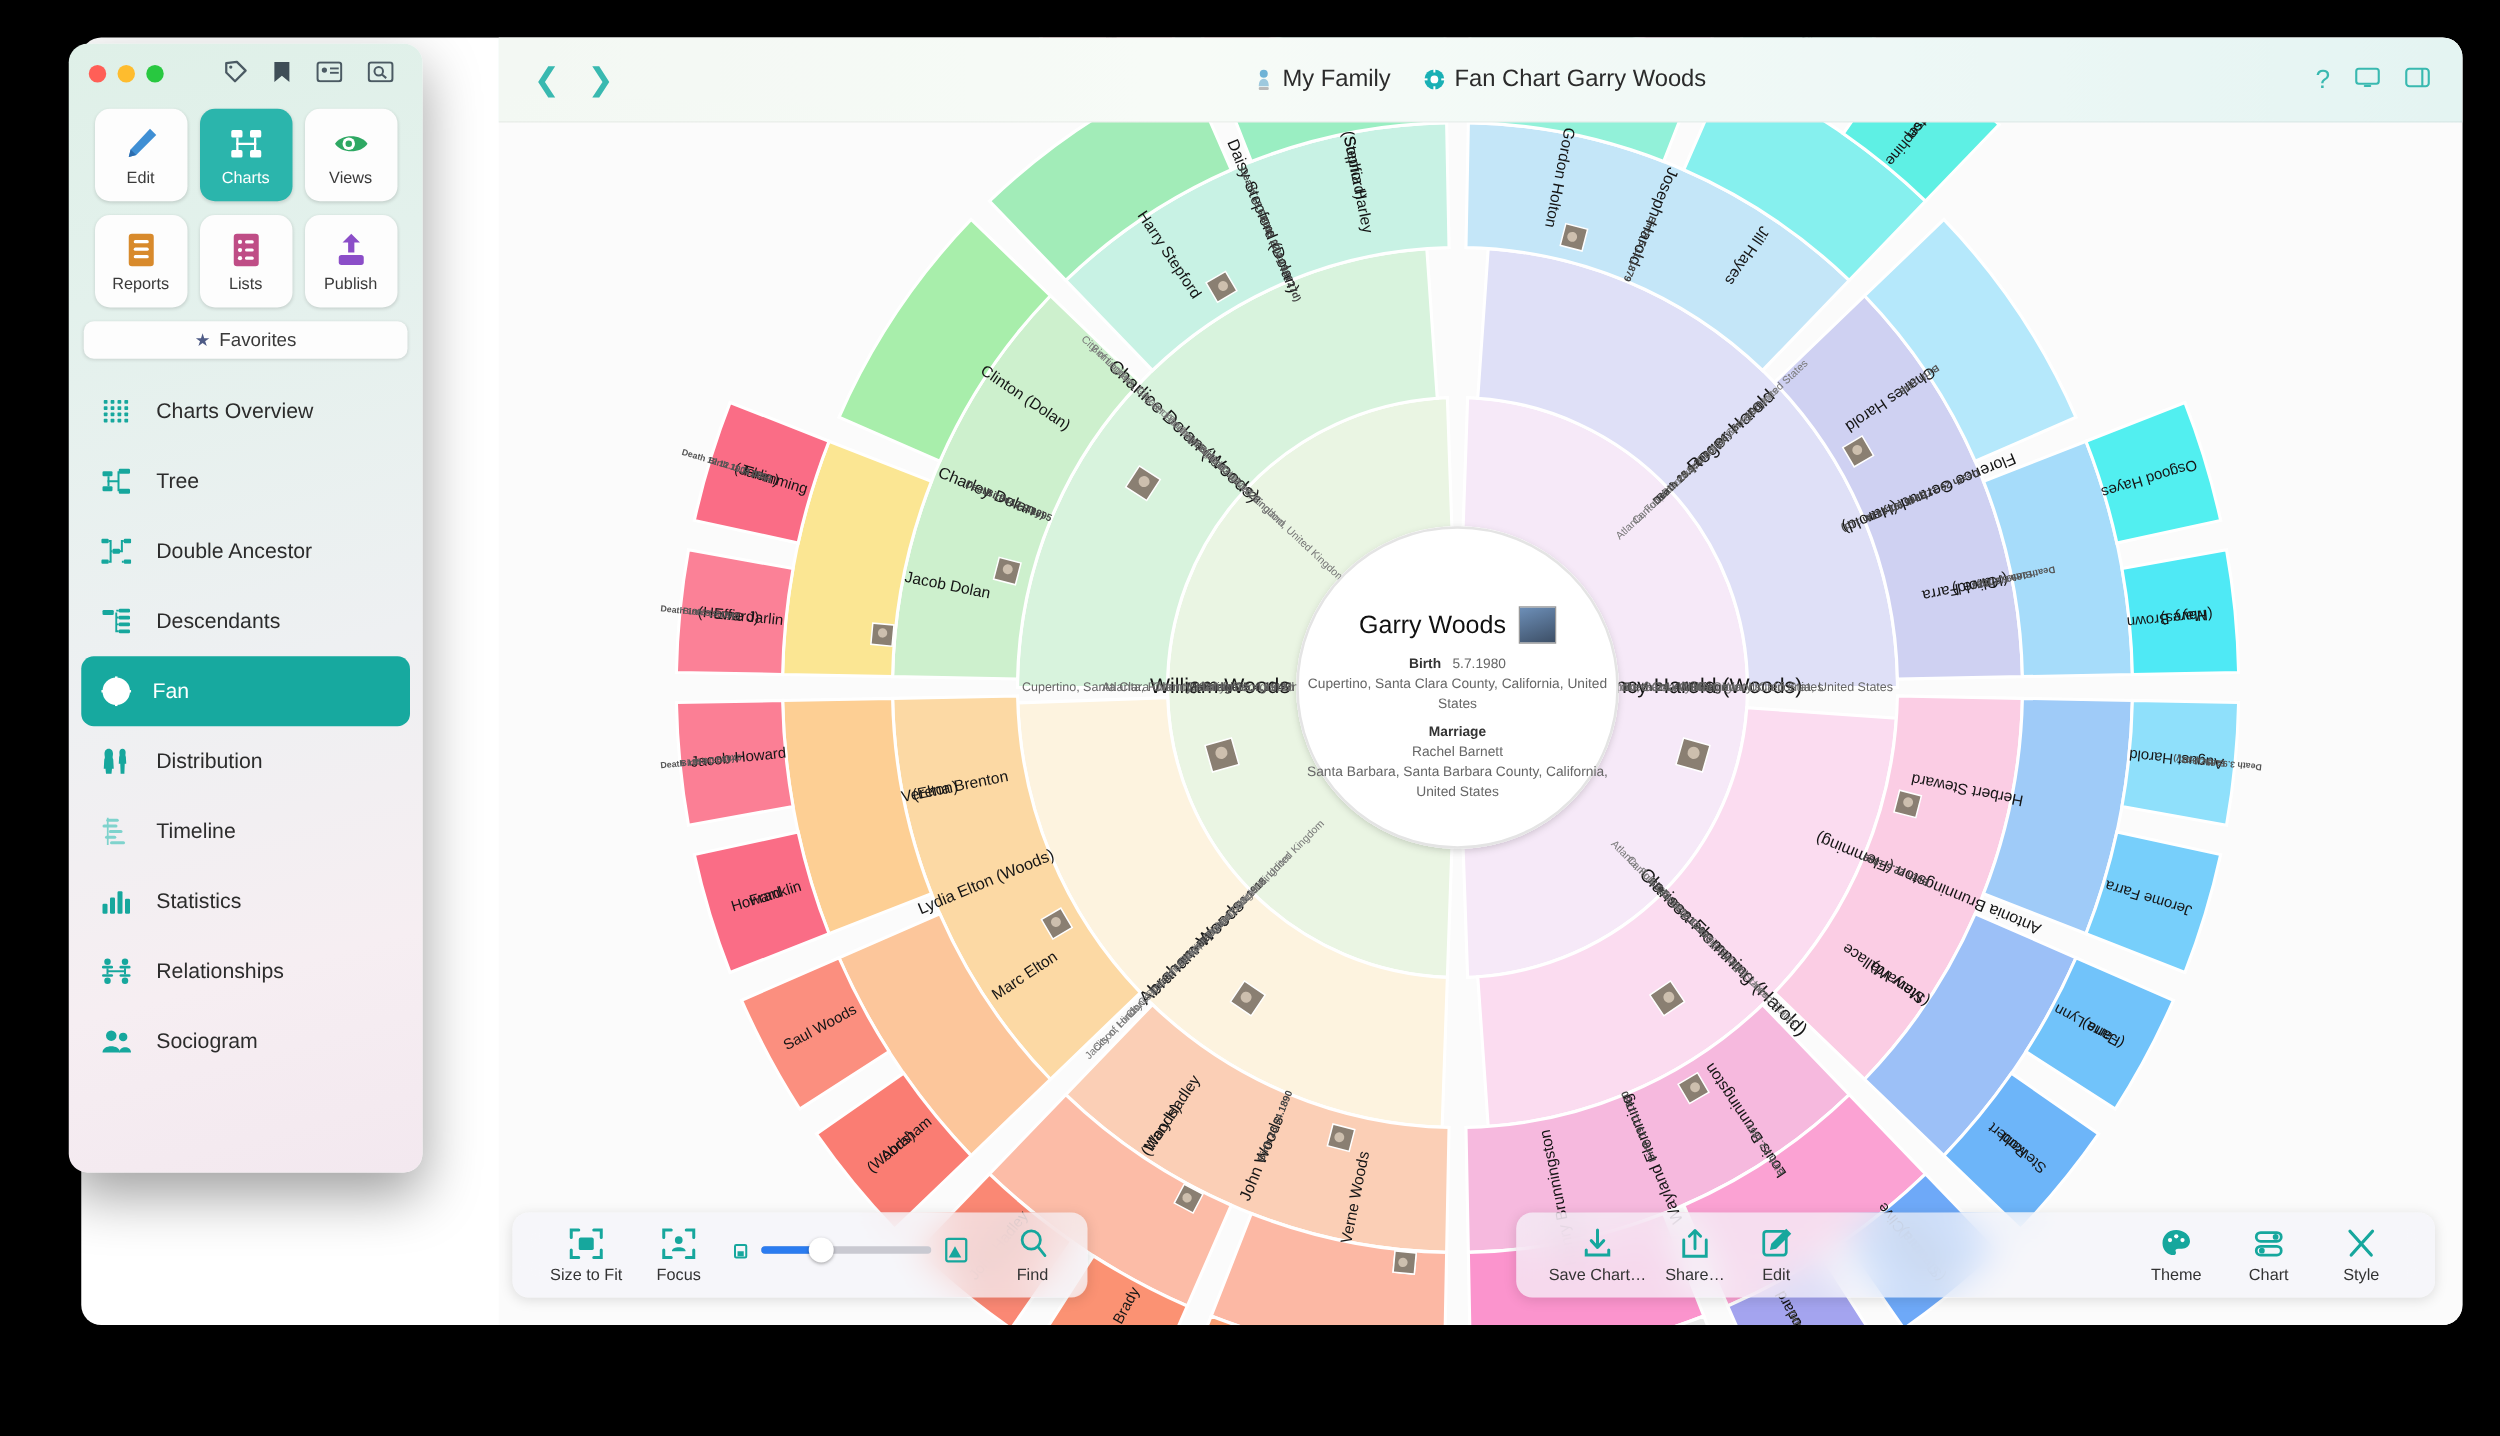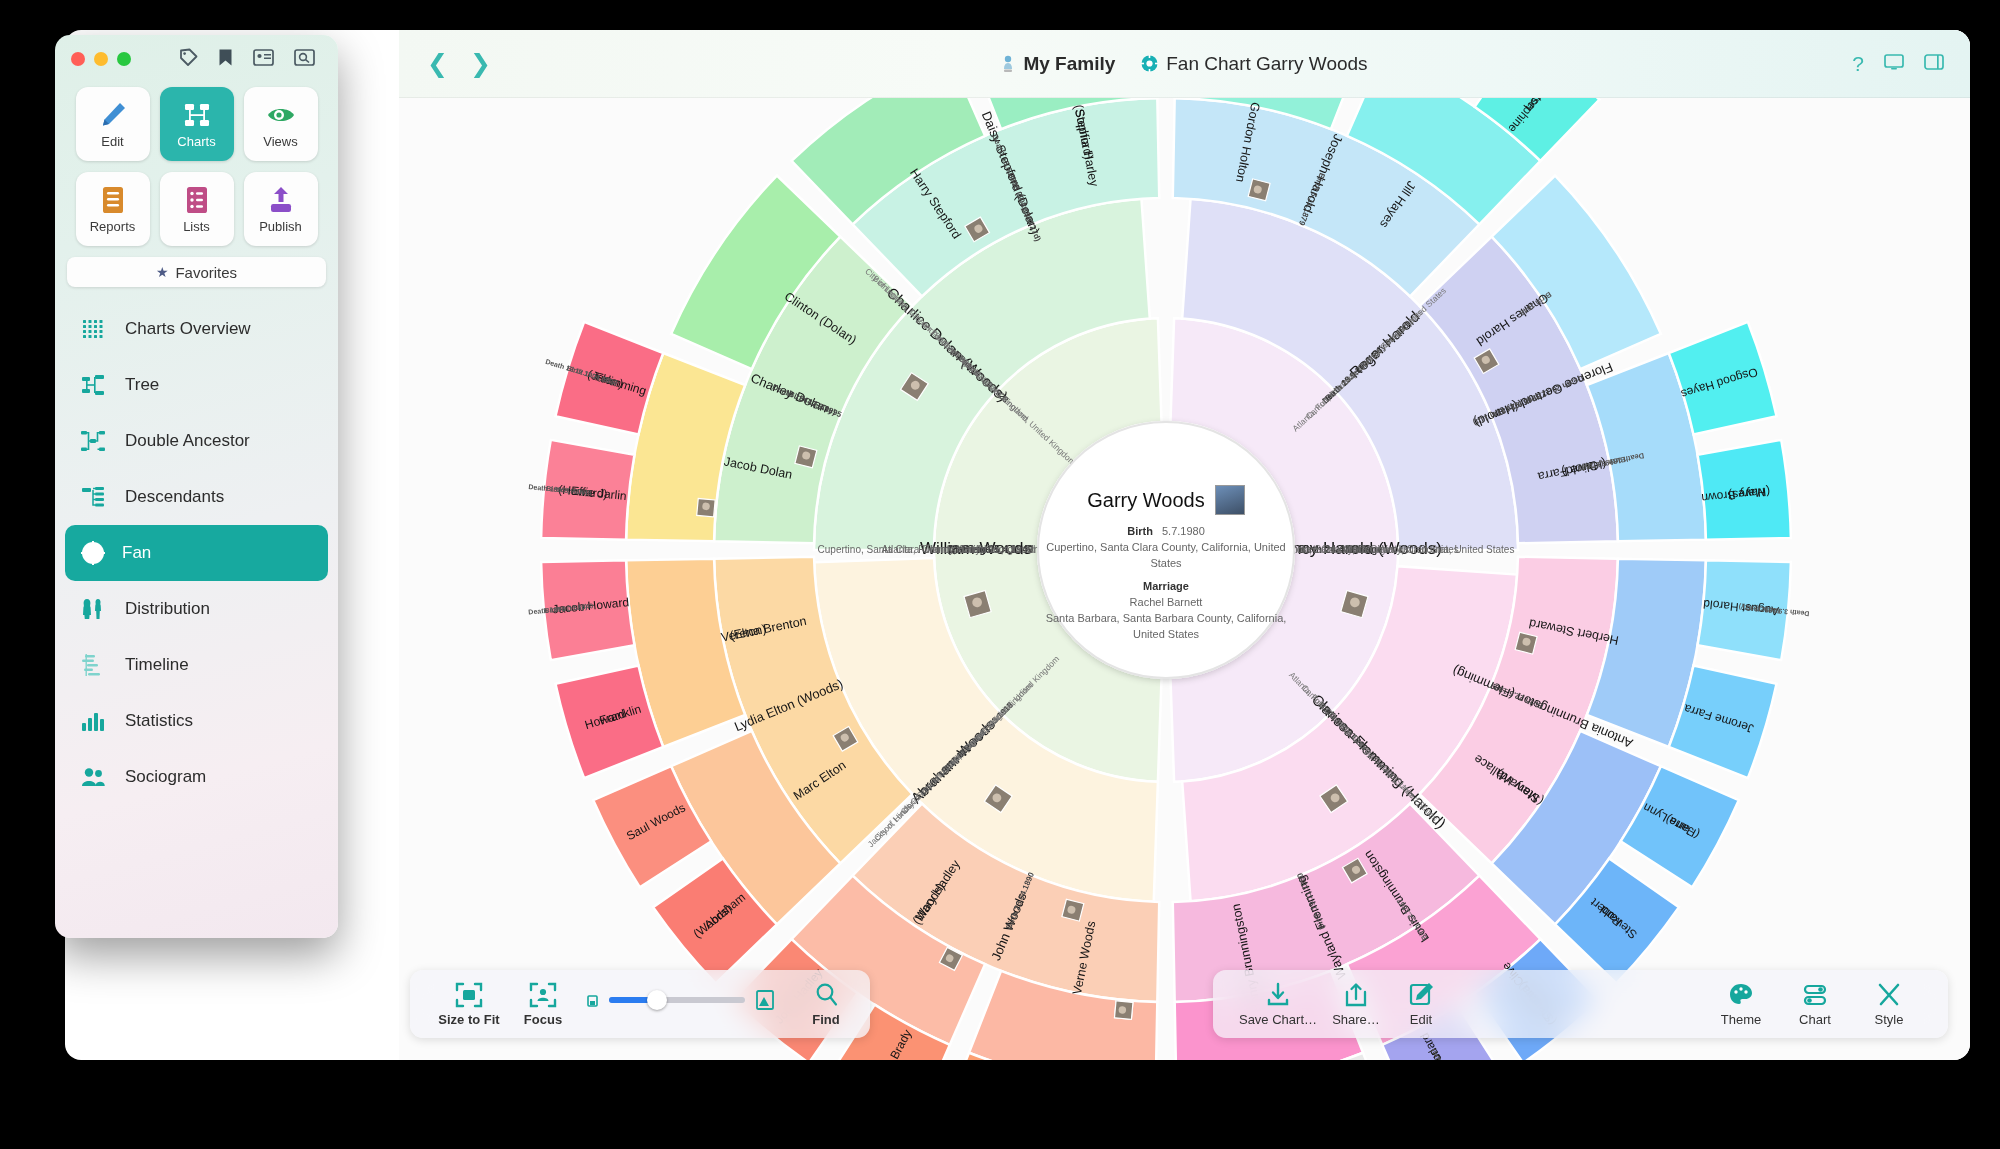--- a/index.html
+++ b/index.html
@@ -32,33 +32,33 @@
     border-bottom:1px solid rgba(0,0,0,.05);
   }
   .nav-arrows{ display:flex; gap:22px; margin-left:28px; }
   .nav-arrows div{ color:#39b9b0; font-size:25px; line-height:1; cursor:pointer; font-family:"DejaVu Sans",sans-serif;}
   .topbar-center{
     position:absolute; left:0; right:0; margin:auto; width:620px;
     display:flex; justify-content:center; align-items:center; gap:26px;
     font-size:19px; color:#2b2b2b;
   }
   .tb-item{ display:flex; align-items:center; gap:8px; cursor:pointer;}
-  .tb-item.sel{ font-weight:bold; }
+  .tb-item.sel{ font-weight:normal; }
   .topbar-right{ margin-left:auto; margin-right:26px; display:flex; gap:20px; align-items:center; color:#39b9b0;}
   .topbar-right span{ cursor:pointer; font-size:21px; line-height:1;}
 
   
   .btoolbar{
     position:absolute; bottom:22px; height:68px; border-radius:13px;
     background:rgba(244,244,250,.72);
     backdrop-filter:blur(14px); -webkit-backdrop-filter:blur(14px);
     box-shadow:0 2px 10px rgba(0,0,0,.13);
     display:flex; align-items:center; z-index:38;
   }
-  .btl{ left:345px; width:460px; padding-left:22px;font-weight:bold; }
+  .btl{ left:345px; width:460px; padding-left:22px; }
   .btr{ right:22px; width:735px; padding-left:22px; padding-right:22px;}
   .tbtn{ display:flex; flex-direction:column; align-items:center; gap:3px; cursor:pointer; width:74px;}
   .tbtn .lbl{ font-size:13px; color:#333; white-space:nowrap;}
   .tbtn svg{ display:block; }
   .zoomgrp{ display:flex; align-items:center; gap:10px; margin:0 6px; padding-bottom:8px;}
   .slider{ position:relative; width:136px; height:6px; border-radius:3px; background:#c9c9d1; }
   .slider .fill{ position:absolute; left:0; top:0; height:6px; width:46px; border-radius:3px; background:#2b7cf0;}
   .slider .knob{ position:absolute; left:38px; top:-7px; width:20px; height:20px; border-radius:50%; background:#fff; box-shadow:0 1px 3px rgba(0,0,0,.35);}
   .spacer{ flex:1; }
 
@@ -749,20 +749,38 @@
               <rect x="1" y="13" width="4" height="8" rx="1" fill="#16a79d"></rect>
               <rect x="7" y="8" width="4" height="13" rx="1" fill="#16a79d"></rect>
               <rect x="13" y="3" width="4" height="18" rx="1" fill="#16a79d"></rect>
               <rect x="19" y="9" width="4" height="12" rx="1" fill="#16a79d"></rect>
             </svg>
           </span>
           <span>Statistics</span>
         </div>
         <div class="sb-item">
           <span class="sb-ico" style="color: rgb(22, 167, 157);">
+            <svg width="24" height="22" viewBox="0 0 24 22">
+              <circle cx="5" cy="3.4" r="2.6" fill="#16a79d"></circle>
+              <circle cx="19" cy="3.4" r="2.6" fill="#16a79d"></circle>
+              <circle cx="5" cy="18.6" r="2.6" fill="#16a79d"></circle>
+              <circle cx="19" cy="18.6" r="2.6" fill="#16a79d"></circle>
+              <rect x="0.6" y="6.6" width="8.8" height="2.1" rx="1" fill="#16a79d"></rect>
+              <rect x="14.6" y="6.6" width="8.8" height="2.1" rx="1" fill="#16a79d"></rect>
+              <rect x="0.6" y="13.3" width="8.8" height="2.1" rx="1" fill="#16a79d"></rect>
+              <rect x="14.6" y="13.3" width="8.8" height="2.1" rx="1" fill="#16a79d"></rect>
+              <rect x="4.2" y="8.6" width="1.6" height="4.8" fill="#16a79d"></rect>
+              <rect x="18.2" y="8.6" width="1.6" height="4.8" fill="#16a79d"></rect>
+              <rect x="5" y="10.2" width="14" height="1.6" fill="#16a79d"></rect>
+            </svg>
+          </span>
+          <span>Relationships</span>
+        </div>
+        <div class="sb-item">
+          <span class="sb-ico" style="color: rgb(22, 167, 157);">
             <svg width="24" height="20" viewBox="0 0 24 20">
               <circle cx="8" cy="5.5" r="4.2" fill="#16a79d"></circle>
               <circle cx="17.5" cy="6.5" r="3.4" fill="#16a79d"></circle>
               <path d="M1 19 C1 12.4 15 12.4 15 19 Z" fill="#16a79d"></path>
               <path d="M14.5 19 C14.5 13.4 23.8 13.4 23.8 19 Z" fill="#16a79d"></path>
             </svg>
           </span>
           <span>Sociogram</span>
         </div>
       </div>

